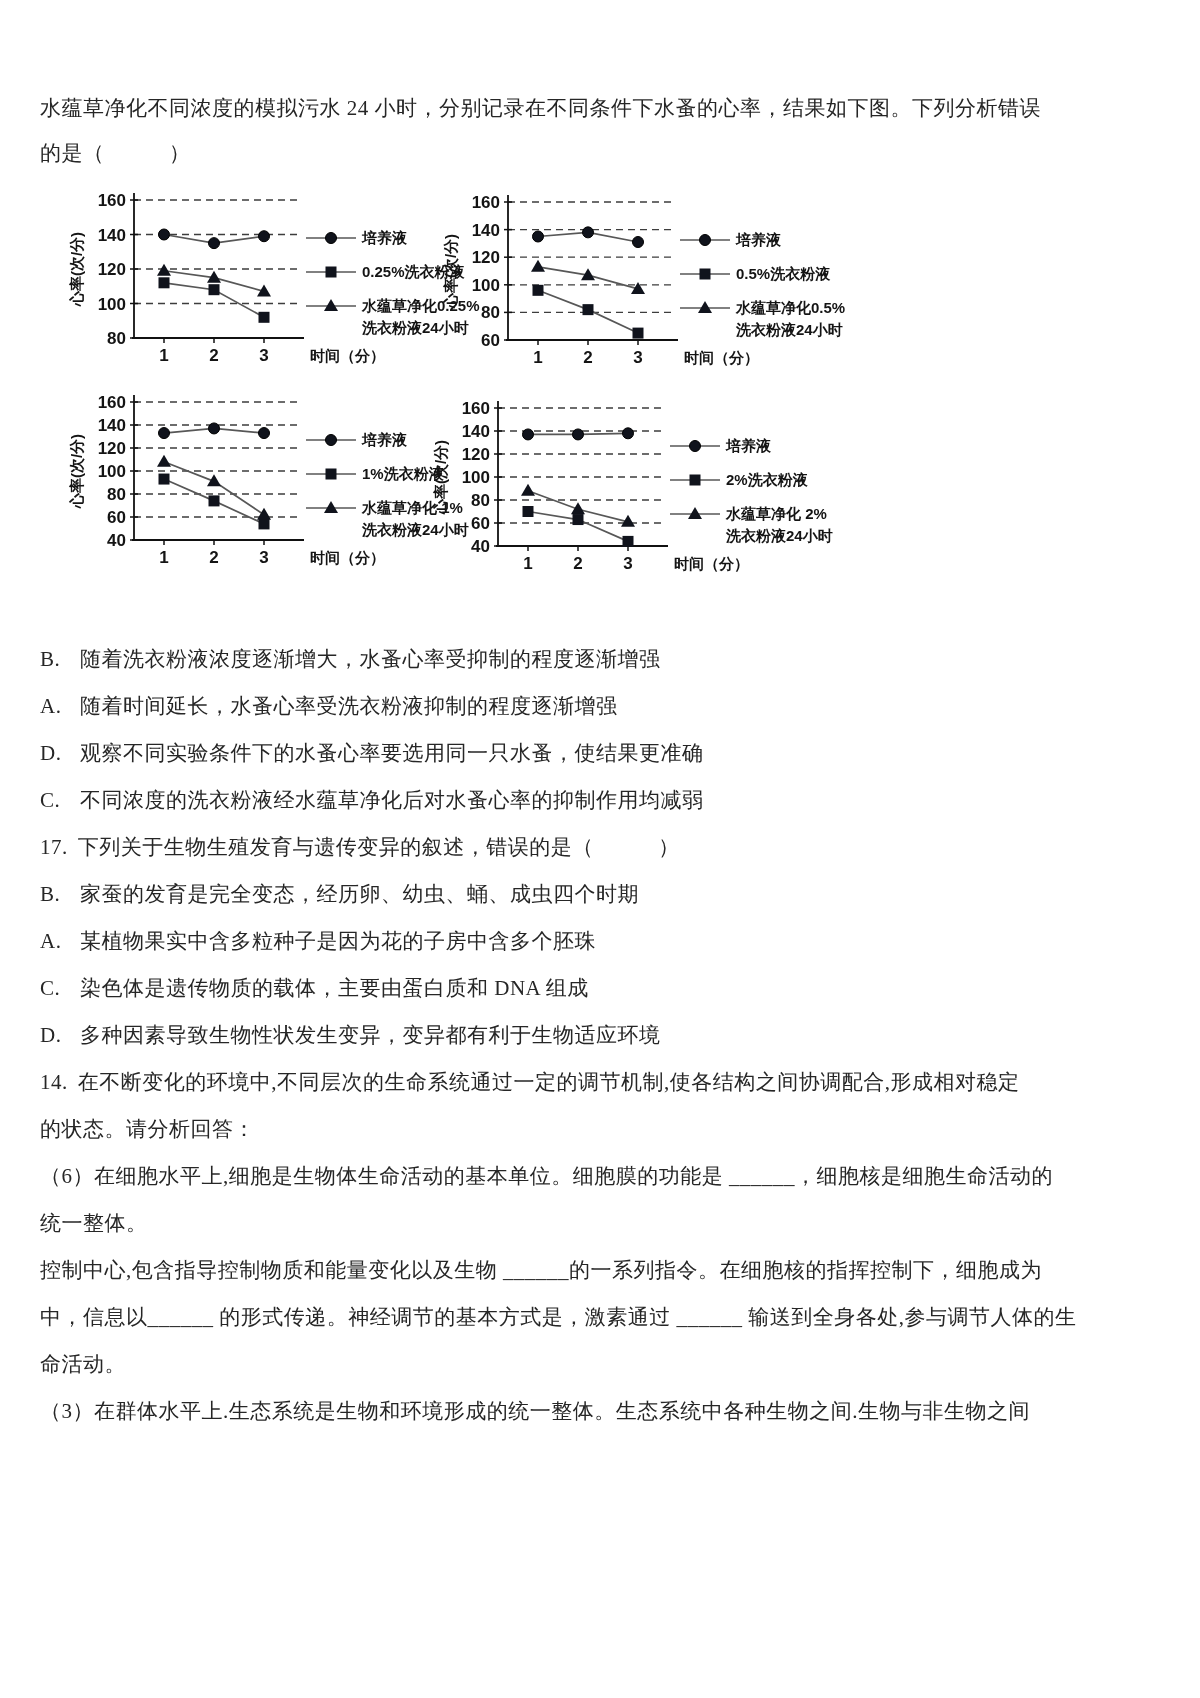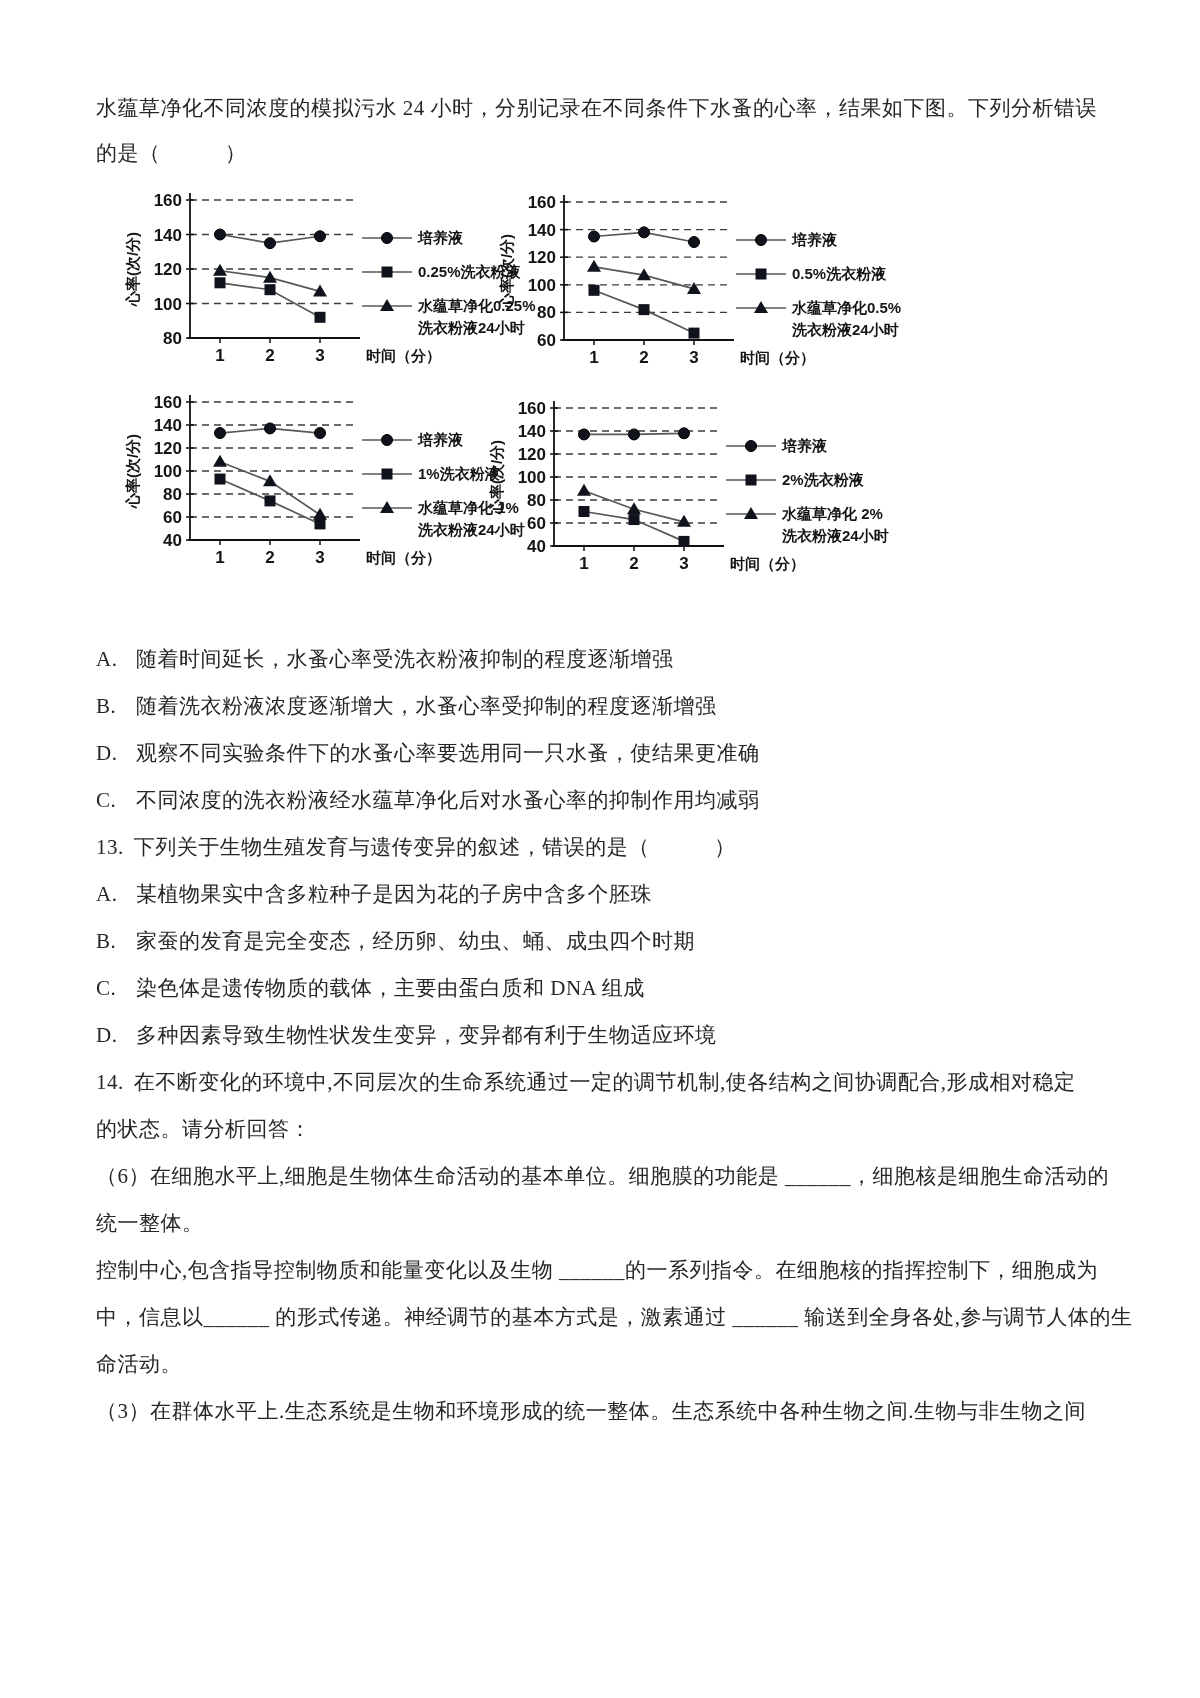--- a/index.html
+++ b/index.html
@@ -2,21 +2,21 @@
 <html><head>
 <meta charset="utf-8">
 <style>
   html,body{margin:0;padding:0;background:#e8e8e8;}
   .page{
     position:relative;
     width:1200px;height:1698px;
     margin:0 auto;
     background:#ffffff;
     box-sizing:border-box;
-    padding:86px 95px 0 96px;
+    padding:86px 95px 0 40px;
     font-family:"Liberation Serif","DejaVu Serif",serif;
     color:#262626;
     overflow:hidden;
   }
   .tline{
     font-size:21px;
     line-height:45px;
     white-space:nowrap;
     letter-spacing:0.5px;
   }
@@ -251,28 +251,28 @@
           <path d="M 148 106.2 L 155 118.2 L 141 118.2 Z" fill="#10131c"></path>
           <path d="M 198 118.85 L 205 130.85 L 191 130.85 Z" fill="#10131c"></path>
           <line x1="240" y1="118" x2="290" y2="118" stroke="#575757" stroke-width="1.7"></line>
           <path d="M 265 111 L 272 123 L 258 123 Z" fill="#10131c"></path>
           <text x="296" y="123" class="ct" font-size="14">水蕴草净化 2%</text>
           <text x="296" y="145" class="ct" font-size="14">洗衣粉液24小时</text>
         </svg></div>
   </div>
 
   <div class="body-block">
+    <div class="tline"><span class="olabel">B.</span><span>随着洗衣粉液浓度逐渐增大，水蚤心率受抑制的程度逐渐增强</span></div>
     <div class="tline"><span class="olabel">A.</span><span>随着时间延长，水蚤心率受洗衣粉液抑制的程度逐渐增强</span></div>
-    <div class="tline"><span class="olabel">B.</span><span>随着洗衣粉液浓度逐渐增大，水蚤心率受抑制的程度逐渐增强</span></div>
     <div class="tline"><span class="olabel">D.</span><span>观察不同实验条件下的水蚤心率要选用同一只水蚤，使结果更准确</span></div>
     <div class="tline"><span class="olabel">C.</span><span>不同浓度的洗衣粉液经水蕴草净化后对水蚤心率的抑制作用均减弱</span></div>
 
-    <div class="tline"><span class="olabel qnum">13.</span><span>下列关于生物生殖发育与遗传变异的叙述，错误的是（　　　）</span></div>
+    <div class="tline"><span class="olabel qnum">17.</span><span>下列关于生物生殖发育与遗传变异的叙述，错误的是（　　　）</span></div>
+    <div class="tline"><span class="olabel">B.</span><span>家蚕的发育是完全变态，经历卵、幼虫、蛹、成虫四个时期</span></div>
     <div class="tline"><span class="olabel">A.</span><span>某植物果实中含多粒种子是因为花的子房中含多个胚珠</span></div>
-    <div class="tline"><span class="olabel">B.</span><span>家蚕的发育是完全变态，经历卵、幼虫、蛹、成虫四个时期</span></div>
     <div class="tline"><span class="olabel">C.</span><span>染色体是遗传物质的载体，主要由蛋白质和 DNA 组成</span></div>
     <div class="tline"><span class="olabel">D.</span><span>多种因素导致生物性状发生变异，变异都有利于生物适应环境</span></div>
 
     <div class="tline"><span class="olabel qnum">14.</span><span>在不断变化的环境中,不同层次的生命系统通过一定的调节机制,使各结构之间协调配合,形成相对稳定</span></div>
     <div class="tline">的状态。请分析回答：</div>
     <div class="tline">（6）在细胞水平上,细胞是生物体生命活动的基本单位。细胞膜的功能是 ______，细胞核是细胞生命活动的</div>
     <div class="tline">统一整体。</div>
     <div class="tline">控制中心,包含指导控制物质和能量变化以及生物 ______的一系列指令。在细胞核的指挥控制下，细胞成为</div>
     <div class="tline">中，信息以______ 的形式传递。神经调节的基本方式是，激素通过 ______ 输送到全身各处,参与调节人体的生</div>
     <div class="tline">命活动。</div>

